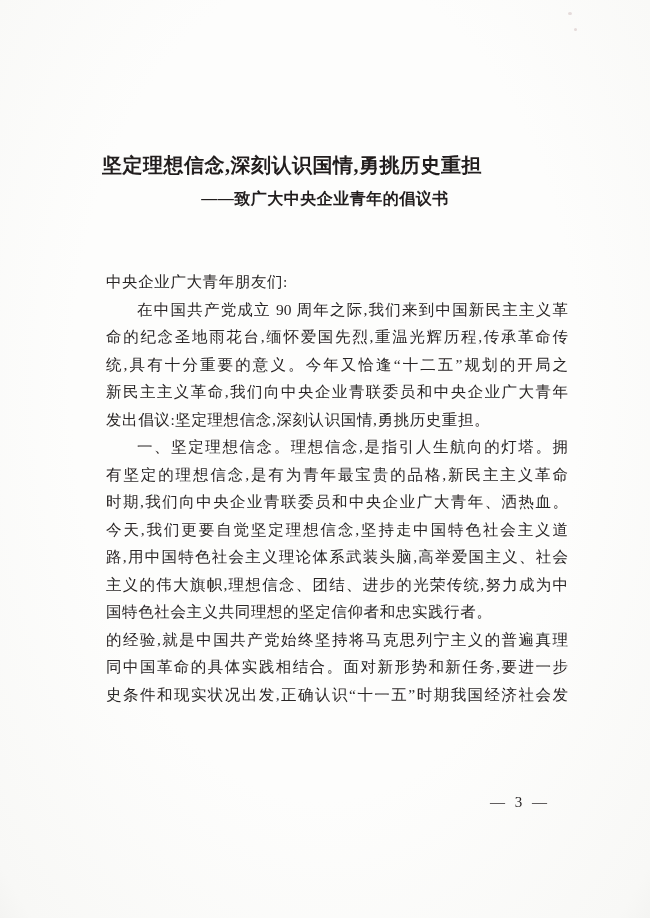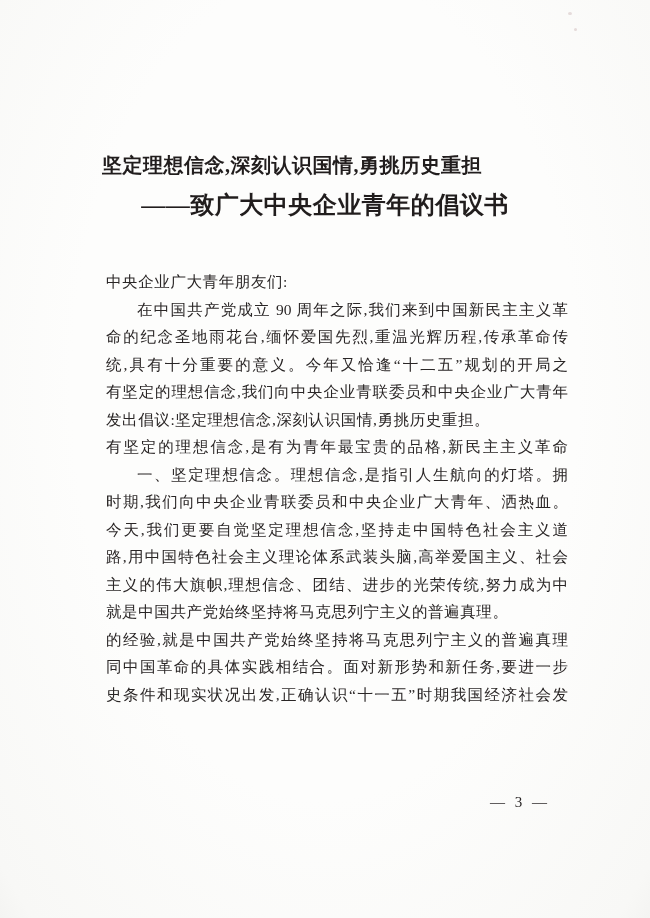--- a/index.html
+++ b/index.html
@@ -25,21 +25,21 @@
     font-weight: 700;
     letter-spacing: 0.5px;
     color: #211d1d;
   }
   .doc-subtitle {
     position: absolute;
     top: 189px;
     left: 0;
     width: 650px;
     text-align: center;
-    font-size: 24px;
+    font-size: 16px;
     font-weight: 700;
     letter-spacing: 0.5px;
     color: #211d1d;
   }
   .doc-body {
     position: absolute;
     top: 268px;
     left: 106px;
     width: 462px;
     color: #2a2626;
@@ -88,28 +88,28 @@
 
   <div class="doc-title">坚定理想信念,深刻认识国情,勇挑历史重担</div>
 
   <div class="doc-subtitle">——致广大中央企业青年的倡议书</div>
 
   <div class="doc-body" id="doc-body">
       <div class="line plain">中央企业广大青年朋友们:</div>
       <div class="line justify indent">在中国共产党成立 90 周年之际,我们来到中国新民主主义革</div>
       <div class="line justify">命的纪念圣地雨花台,缅怀爱国先烈,重温光辉历程,传承革命传</div>
       <div class="line justify">统,具有十分重要的意义。今年又恰逢“十二五”规划的开局之</div>
-      <div class="line justify">有坚定的理想信念,我们向中央企业青联委员和中央企业广大青年</div>
+      <div class="line justify">新民主主义革命,我们向中央企业青联委员和中央企业广大青年</div>
       <div class="line plain">发出倡议:坚定理想信念,深刻认识国情,勇挑历史重担。</div>
+      <div class="line justify indent">一、坚定理想信念。理想信念,是指引人生航向的灯塔。拥</div>
       <div class="line justify">有坚定的理想信念,是有为青年最宝贵的品格,新民主主义革命</div>
-      <div class="line justify indent">一、坚定理想信念。理想信念,是指引人生航向的灯塔。拥</div>
       <div class="line justify">时期,我们向中央企业青联委员和中央企业广大青年、洒热血。</div>
       <div class="line justify">今天,我们更要自觉坚定理想信念,坚持走中国特色社会主义道</div>
       <div class="line justify">路,用中国特色社会主义理论体系武装头脑,高举爱国主义、社会</div>
       <div class="line justify">主义的伟大旗帜,理想信念、团结、进步的光荣传统,努力成为中</div>
-      <div class="line plain">就是中国共产党始终坚持将马克思列宁主义的普遍真理。</div>
+      <div class="line plain">国特色社会主义共同理想的坚定信仰者和忠实践行者。</div>
       <div class="line justify">的经验,就是中国共产党始终坚持将马克思列宁主义的普遍真理</div>
       <div class="line justify">同中国革命的具体实践相结合。面对新形势和新任务,要进一步</div>
       <div class="line justify">史条件和现实状况出发,正确认识“十一五”时期我国经济社会发</div>
     </div>
 
   <div class="page-number">— 3 —</div>
 </div>
 
 </body></html>

